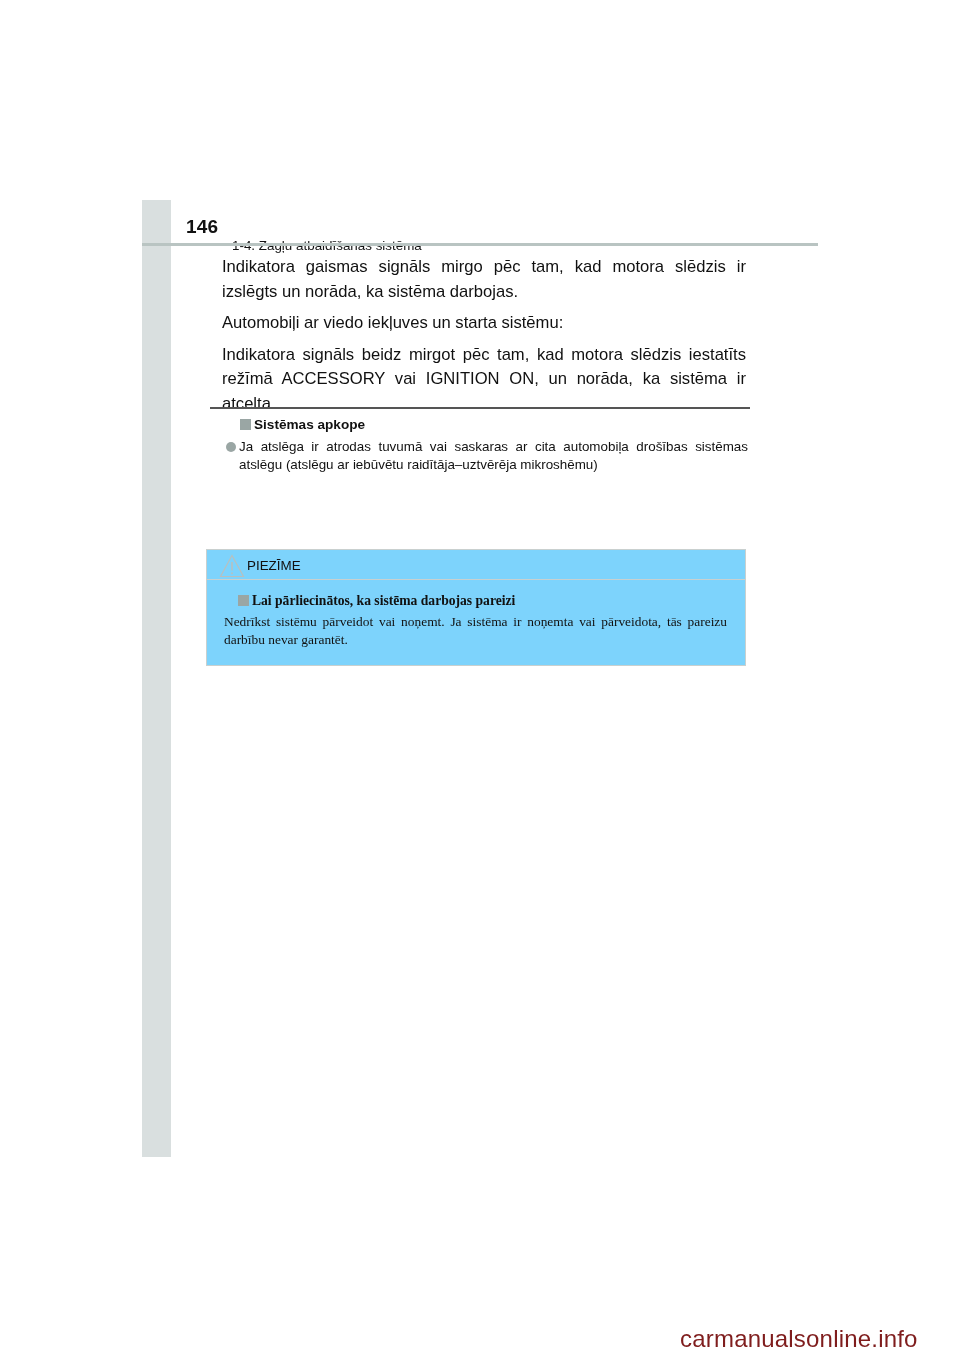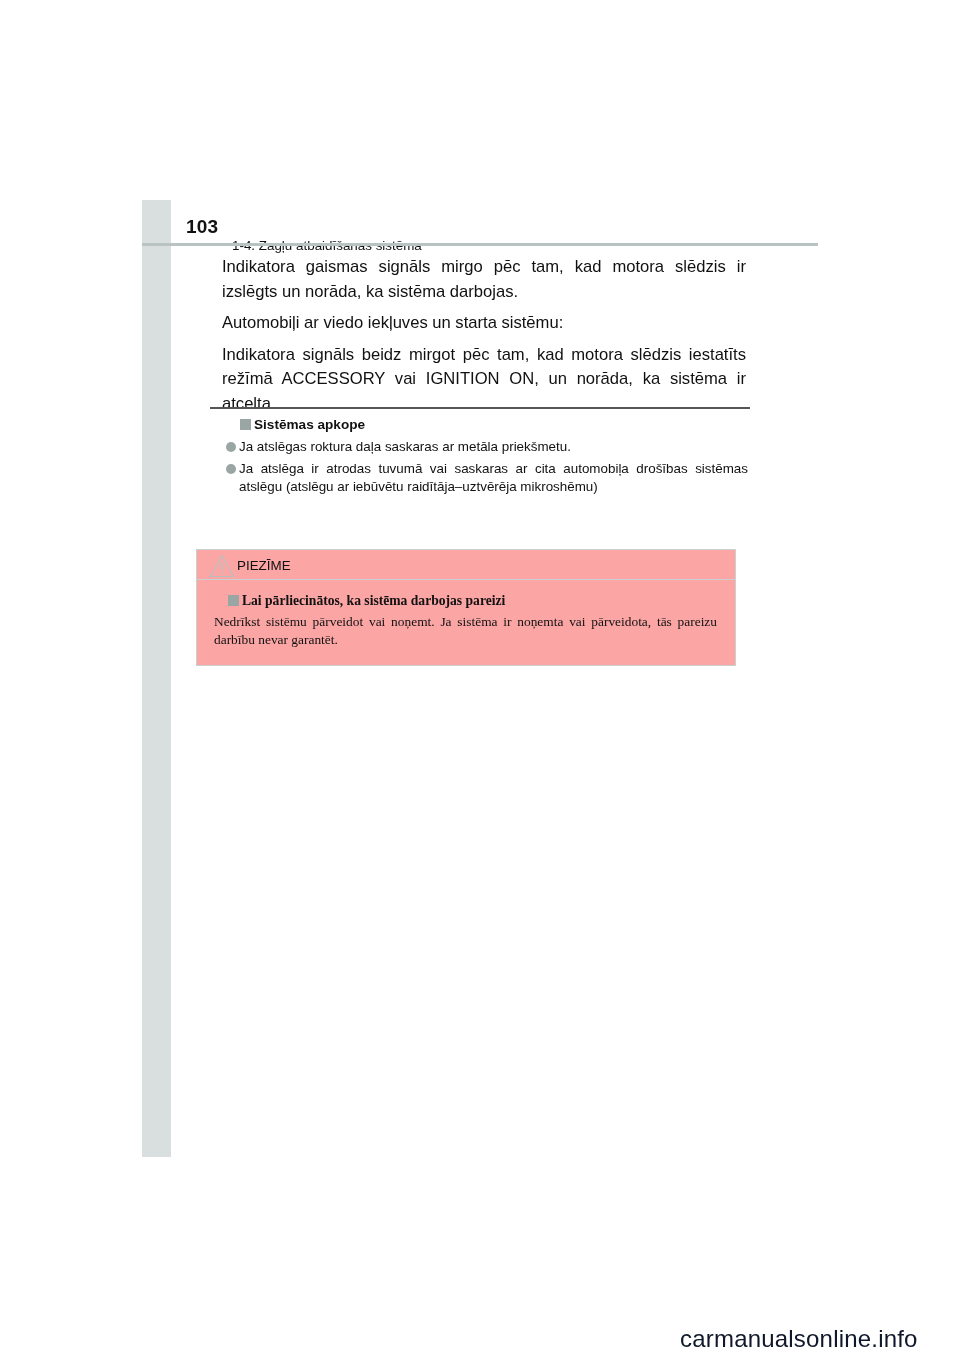--- a/index.html
+++ b/index.html
@@ -111,26 +111,26 @@
       background: #9aa6a4;
       margin: 4px 3px 0 0;
     }
     .dot-text {
       flex: 1;
       text-align: justify;
       text-align-last: left;
     }
     .notice-box {
       position: absolute;
-      left: 196px;
+      left: 206px;
       top: 549px;
       width: 538px;
       height: 115px;
       border: 1px solid #c9d0cf;
-      background: #fca5a5;
+      background: #7dd3fc;
     }
     .notice-header {
       height: 29px;
       border-bottom: 1px solid #c9d0cf;
       display: flex;
       align-items: center;
       padding-left: 12px;
     }
     .warn-icon {
       width: 26px;
@@ -150,51 +150,47 @@
       font-family: Liberation Serif, serif;
     }
     .notice-body .body-text {
       margin: 3px 8px 0 14px;
     }
     .watermark {
       position: absolute;
       left: 680px;
       top: 1325px;
       font-size: 24px;
-      color: #0f172a;
+      color: #7f1d1d;
       letter-spacing: 0.2px;
     }
   </style>
 </head>
 <body>
 
 <div class="side-strip"></div>
 
-<div class="page-number">103</div>
+<div class="page-number">146</div>
 <div class="chapter-title">1-4. Zagļu atbaidīšanas sistēma</div>
 <div class="header-rule"></div>
 
 <div class="intro">
   <p>Indikatora gaismas signāls mirgo pēc tam, kad motora slēdzis ir izslēgts un norāda, ka sistēma darbojas.</p>
   <p>Automobiļi ar viedo iekļuves un starta sistēmu:</p>
   <p>Indikatora signāls beidz mirgot pēc tam, kad motora slēdzis iestatīts režīmā ACCESSORY vai IGNITION ON, un norāda, ka sistēma ir atcelta.</p>
 </div>
 
 <div class="divider"></div>
 
 <div class="info-section">
   <div class="sq-heading">
     <span class="sq-bullet"></span>
     <span>Sistēmas apkope</span>
   </div>
 
-  <div class="dot-item">
-    <span class="dot-bullet"></span>
-    <span class="dot-text">Ja atslēgas roktura daļa saskaras ar metāla priekšmetu.</span>
-  </div>
   <div class="dot-item">
     <span class="dot-bullet"></span>
     <span class="dot-text">Ja atslēga ir atrodas tuvumā vai saskaras ar cita automobiļa drošības sistēmas atslēgu (atslēgu ar iebūvētu raidītāja–uztvērēja mikroshēmu)</span>
   </div>
 </div>
 
 <div class="notice-box">
   <div class="notice-header">
     <svg class="warn-icon" viewBox="0 0 26 24">
       <polygon points="13,1.5 24.5,22.5 1.5,22.5" fill="none" stroke="#b8c0bf" stroke-width="1.2"></polygon>

